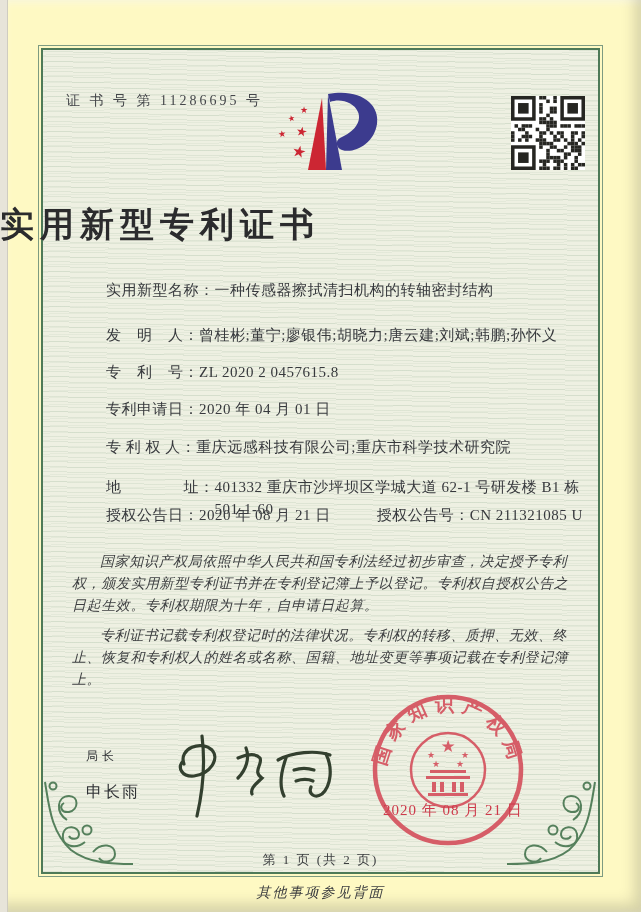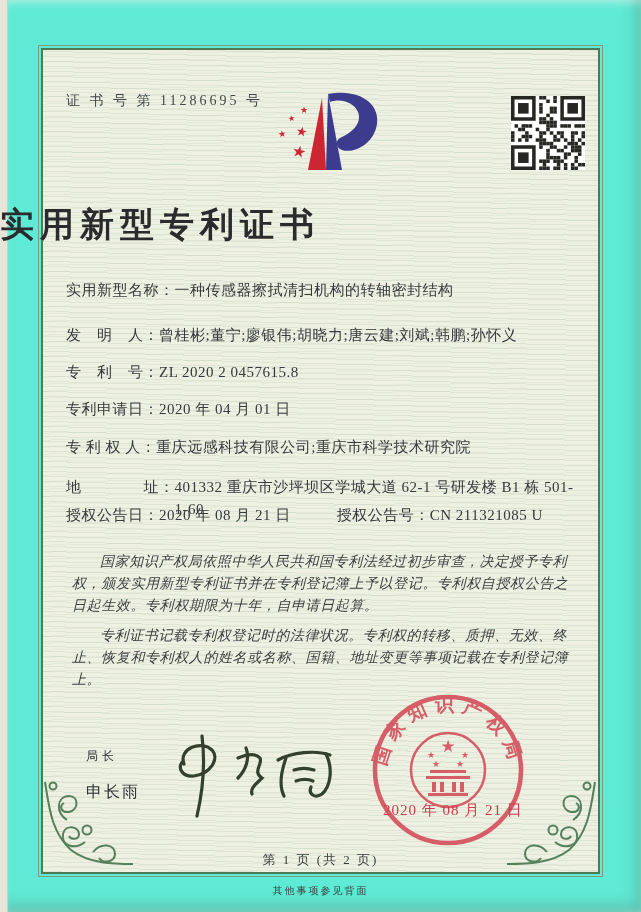--- a/index.html
+++ b/index.html
@@ -4,21 +4,21 @@
 <style>
   html,body{margin:0;padding:0;}
   body{
     width:641px;height:912px;
     background:#dcd9cd;
     font-family:"Liberation Serif","DejaVu Serif",serif;
     position:relative;overflow:hidden;
   }
   .paper{
     position:absolute;inset:0;
-    background:#5eead4;
+    background:#fef9c3;
     box-shadow:inset -6px -8px 14px rgba(90,90,80,.25), inset 4px 2px 8px rgba(255,255,255,.6);
   }
   .scan-edge-left{position:absolute;left:0;top:0;width:7px;height:100%;background:#e7e4d9;border-right:1px solid #cfccc0;}
   
   .frame{
     position:absolute;left:38px;top:45px;width:563px;height:830px;
     border:1px solid #7d9b81;
   }
   .frame-inner{
     position:absolute;inset:2px;
@@ -38,21 +38,21 @@
   .title{
     position:absolute;left:0;top:202px;width:100%;
     text-align:left;font-size:34px;font-weight:600;
     letter-spacing:6px;color:#2b2b2d;
   }
   .field-row{
     position:absolute;left:66px;width:520px;
     font-size:15px;color:#37393d;display:flex;align-items:flex-start;
     letter-spacing:.5px;line-height:22px;
   }
-  .field-row .lbl{flex:0 0 auto;white-space:pre;}
+  .field-row .lbl{flex:0 0 auto;white-space:pre;margin-left:40px;}
   .field-row .val{flex:0 1 auto;}
   .row1{top:279px}.row2{top:324px}.row3{top:361px}.row4{top:398px}
   .row5{top:436px}.row6{top:476px}.row7{top:504px}
   .row6 .val{width:424px;}
   .row7{justify-content:flex-start;}
   .row7 .grant-no-label{margin-left:46px;white-space:pre;}
   .paras{
     position:absolute;left:64px;top:543px;width:520px;
     font-size:14px;line-height:22px;color:#3c3e40;
     font-style:italic;letter-spacing:.6px;
@@ -65,22 +65,22 @@
   .seal-date{
     position:absolute;left:383px;top:801px;width:150px;
     font-size:15px;color:#cd3a4b;letter-spacing:1px;white-space:nowrap;
   }
   .page-indicator{
     position:absolute;left:0;top:851px;width:100%;
     text-align:center;font-size:13px;color:#3c3e40;letter-spacing:2px;
   }
   .back-note{
     position:absolute;left:0;top:884px;width:100%;
-    text-align:center;font-size:10px;color:#3c3e40;
-    letter-spacing:2px;
+    text-align:center;font-size:14px;color:#3c3e40;
+    font-style:italic;letter-spacing:2px;
   }
   .ornament{position:absolute;width:96px;height:96px;}
   .ornament.bl{left:41px;top:772px;}
   .ornament.br{left:503px;top:772px;transform:scaleX(-1);}
 </style>
 </head>
 <body>
 
 <div class="paper">
   <div class="scan-edge-left"></div>

